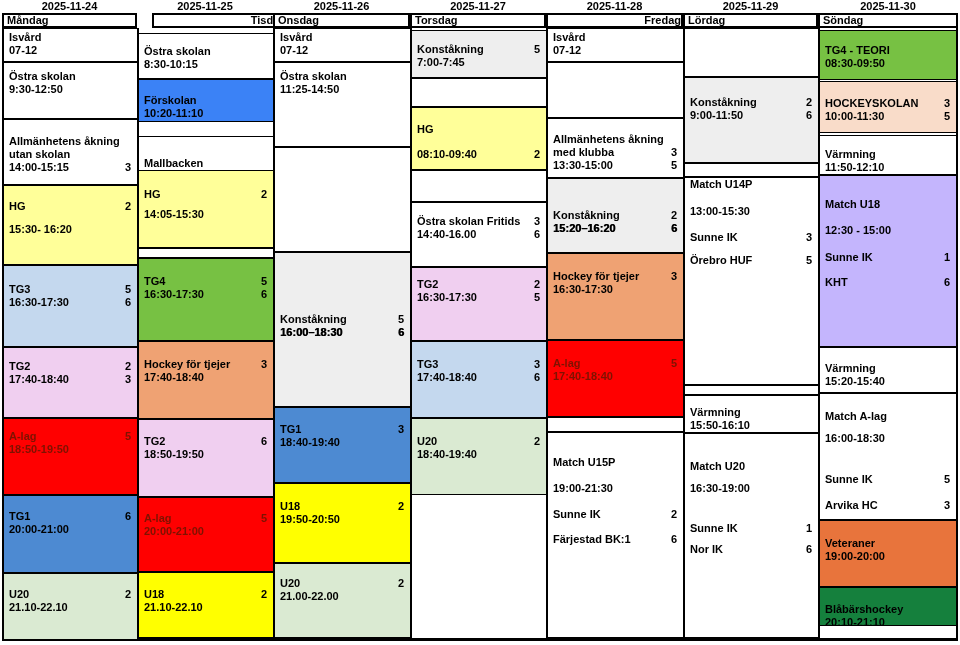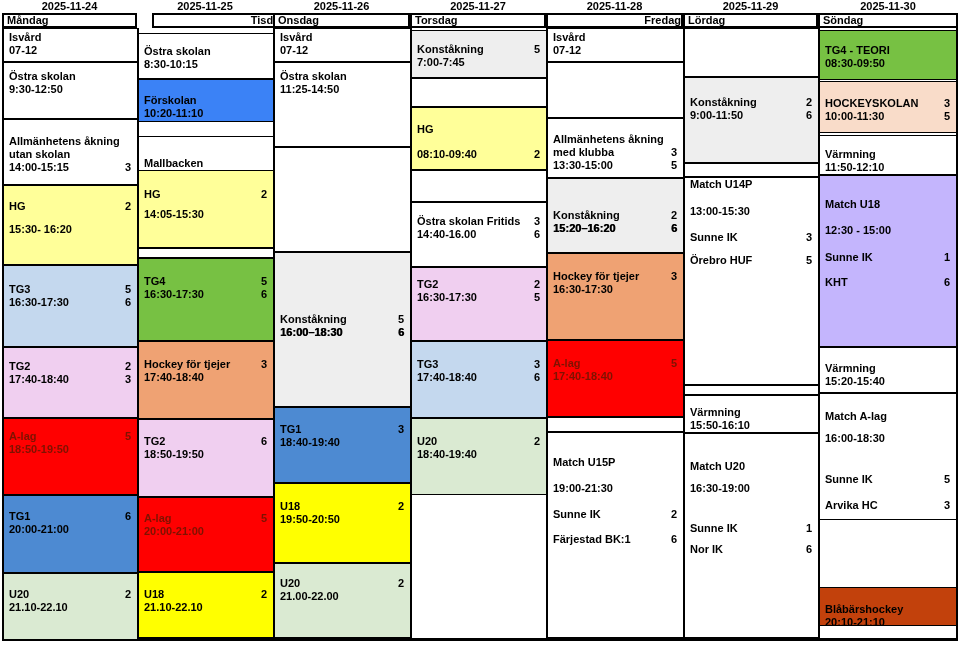--- a/index.html
+++ b/index.html
@@ -273,18 +273,22 @@
       <div class="block" style="top: 319px; height: 46px; background: rgb(255, 255, 255); padding-top: 14px;">
         <div class="line"><span class="t">Värmning</span></div>
         <div class="line"><span class="t">15:20-15:40</span></div>
       </div>
       <div class="block" style="top: 365px; height: 127px; background: rgb(255, 255, 255); padding-top: 16px;">
         <div class="line"><span class="t">Match A-lag</span></div>
         <div class="line" style="margin-top: 9px;"><span class="t">16:00-18:30</span></div>
         <div class="line" style="margin-top: 28px;"><span class="t">Sunne IK</span><span class="r">5</span></div>
         <div class="line" style="margin-top: 13px;"><span class="t">Arvika HC</span><span class="r">3</span></div>
       </div>
-      <div class="block" style="top: 559px; height: 39px; background: #c2410c; padding-top: 15px;">
+      <div class="block" style="top: 492px; height: 67px; background: rgb(232, 116, 60); padding-top: 16px;">
+        <div class="line"><span class="t">Veteraner</span></div>
+        <div class="line"><span class="t">19:00-20:00</span></div>
+      </div>
+      <div class="block" style="top: 559px; height: 39px; background: #15803d; padding-top: 15px;">
         <div class="line"><span class="t">Blåbärshockey</span></div>
         <div class="line"><span class="t">20:10-21:10</span></div>
       </div>
     </div>
   </div>
 
 </body></html>

